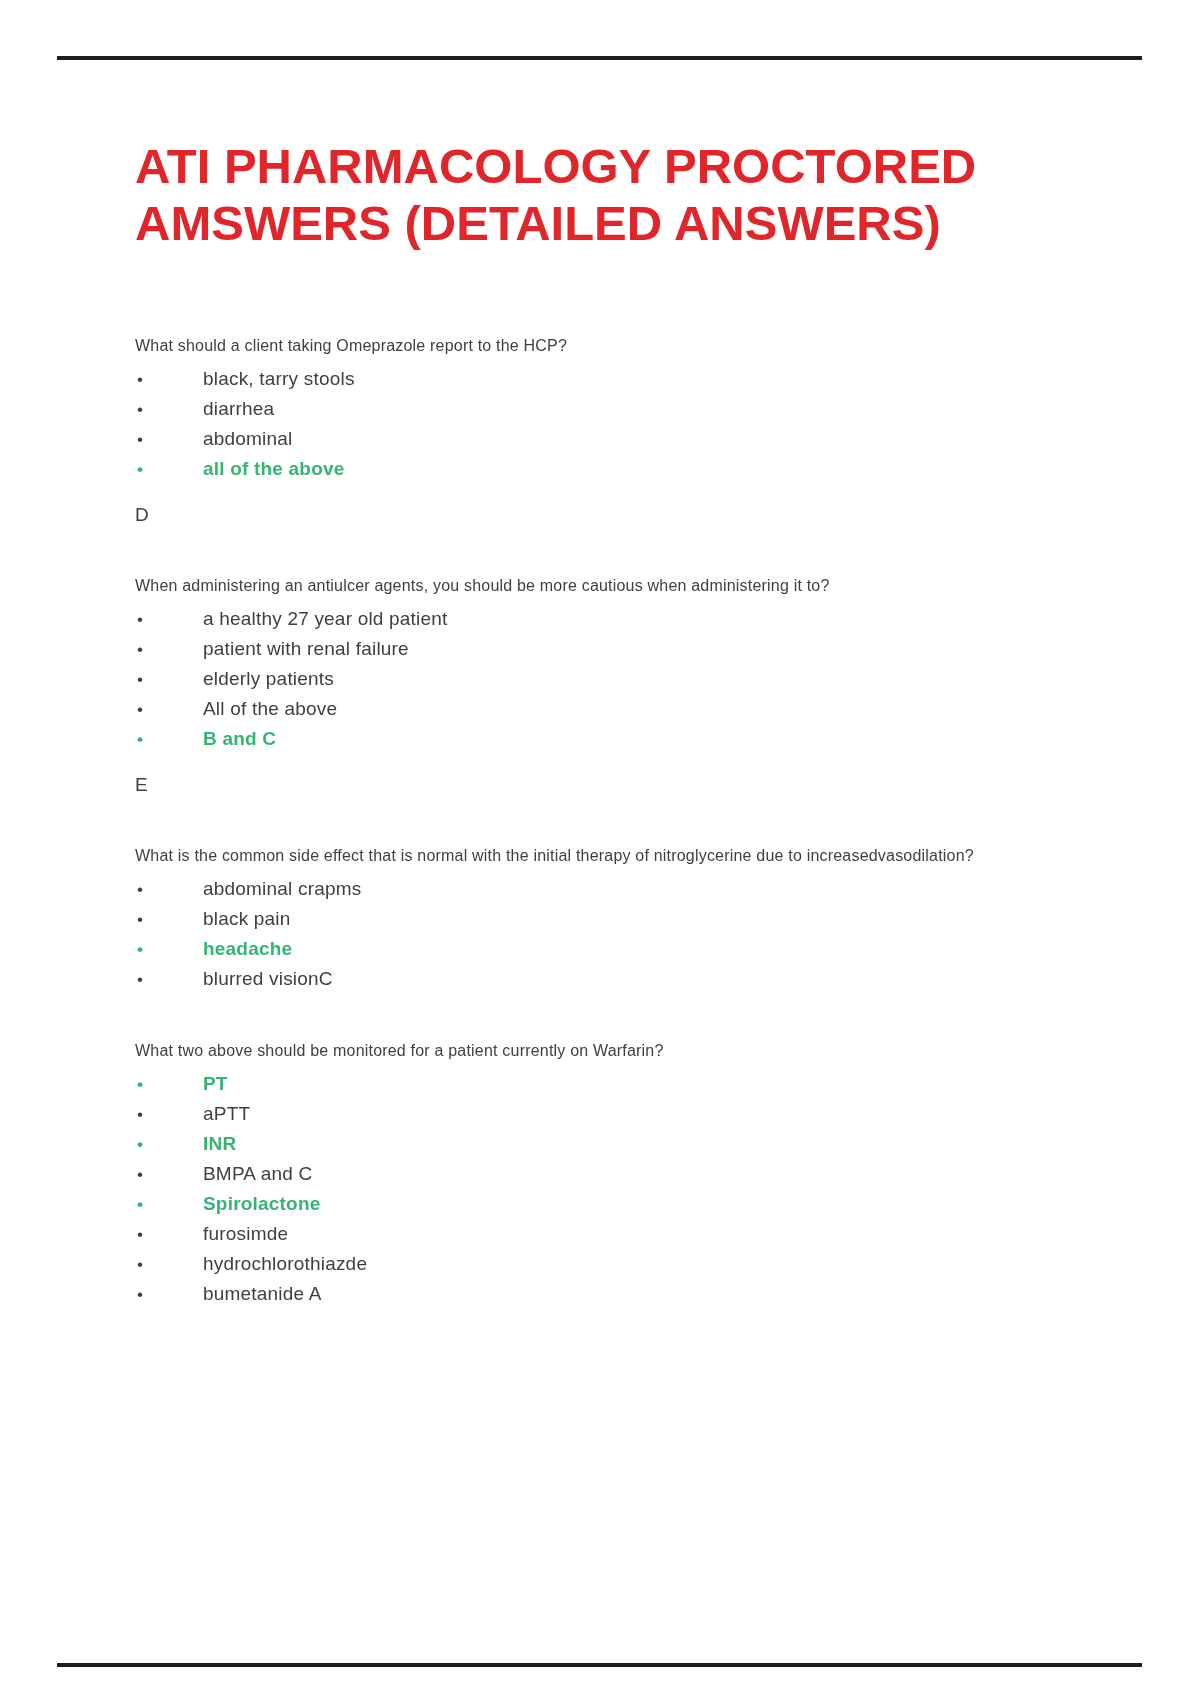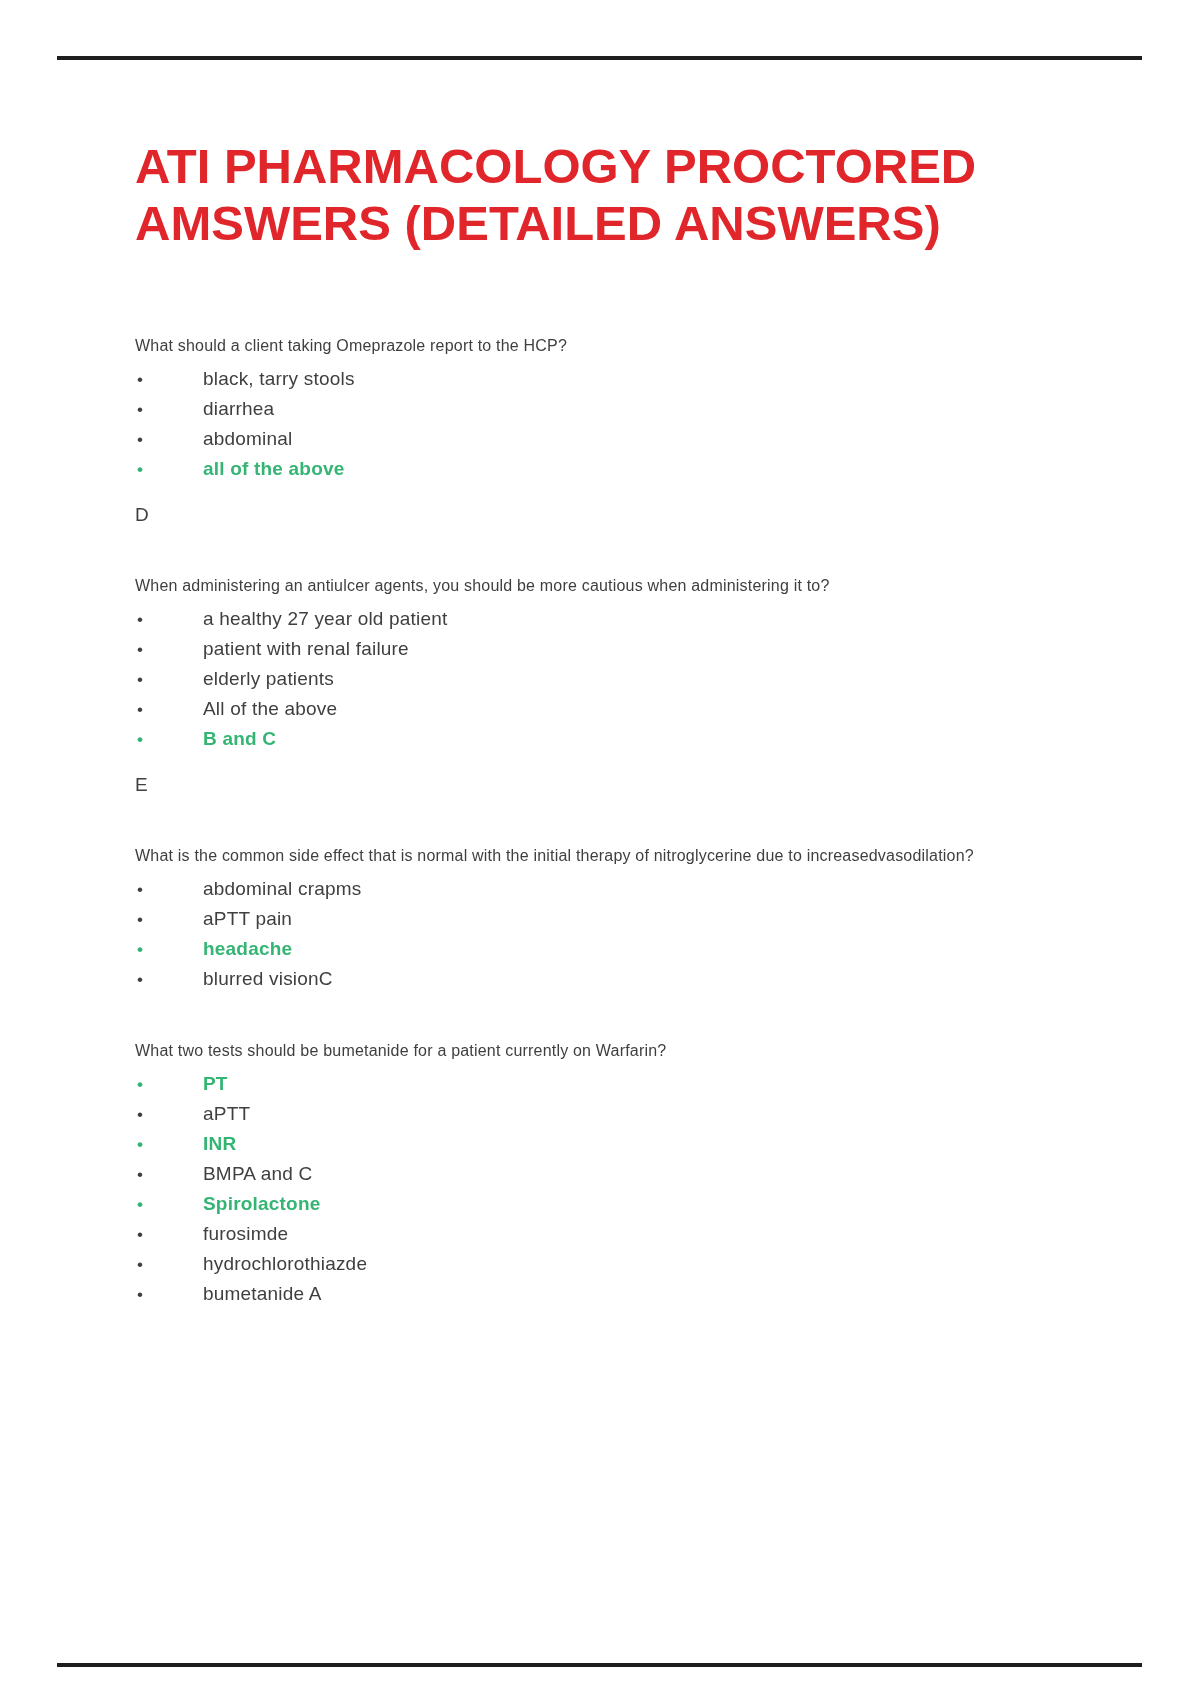--- a/index.html
+++ b/index.html
@@ -146,34 +146,34 @@
         </div>
         <div class="qblock">
           <p class="question">What is the common side effect that is normal with the initial therapy of nitroglycerine due to increasedvasodilation?</p>
           <ul class="options">
             <li class="option">
               <span class="dot">•</span>
               <span class="opt-text">abdominal crapms</span>
             </li>
             <li class="option">
               <span class="dot">•</span>
-              <span class="opt-text">aPTT pain</span>
+              <span class="opt-text">black pain</span>
             </li>
             <li class="option correct">
               <span class="dot">•</span>
               <span class="opt-text">headache</span>
             </li>
             <li class="option">
               <span class="dot">•</span>
               <span class="opt-text">blurred visionC</span>
             </li>
           </ul>
         </div>
         <div class="qblock">
-          <p class="question">What two tests should be bumetanide for a patient currently on Warfarin?</p>
+          <p class="question">What two above should be monitored for a patient currently on Warfarin?</p>
           <ul class="options">
             <li class="option correct">
               <span class="dot">•</span>
               <span class="opt-text">PT</span>
             </li>
             <li class="option">
               <span class="dot">•</span>
               <span class="opt-text">aPTT</span>
             </li>
             <li class="option correct">

